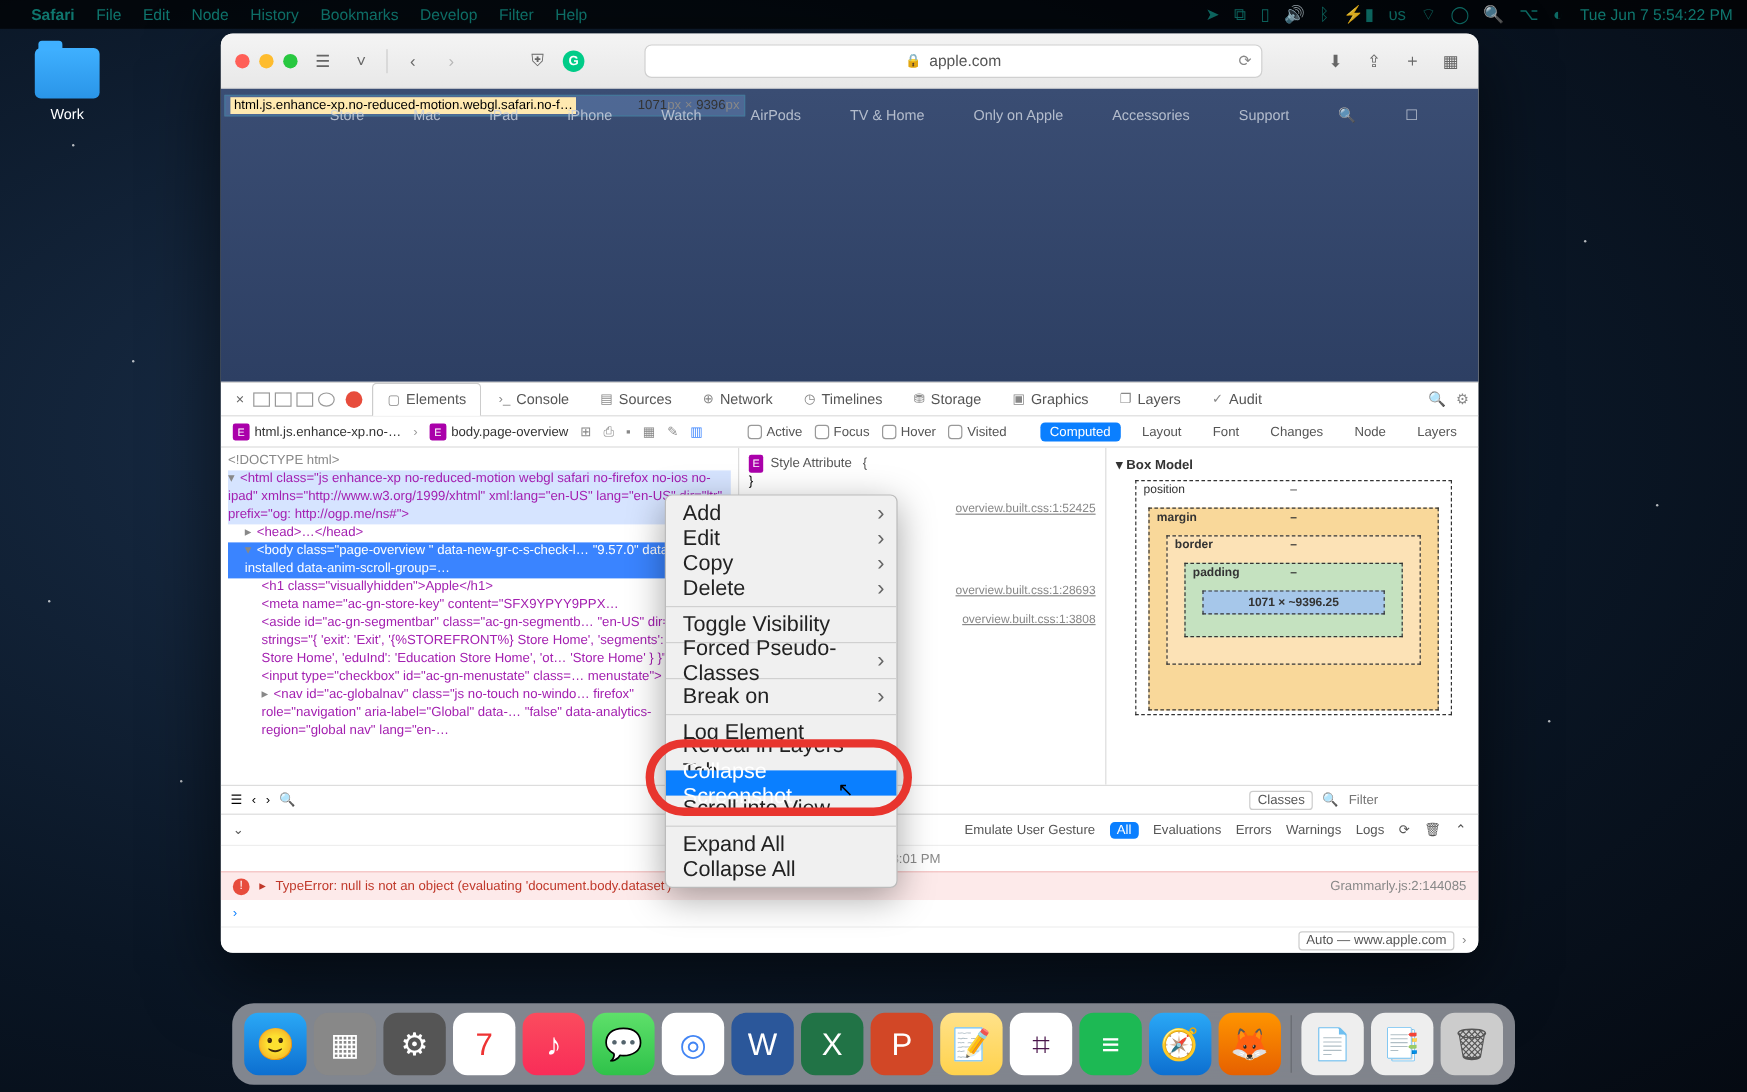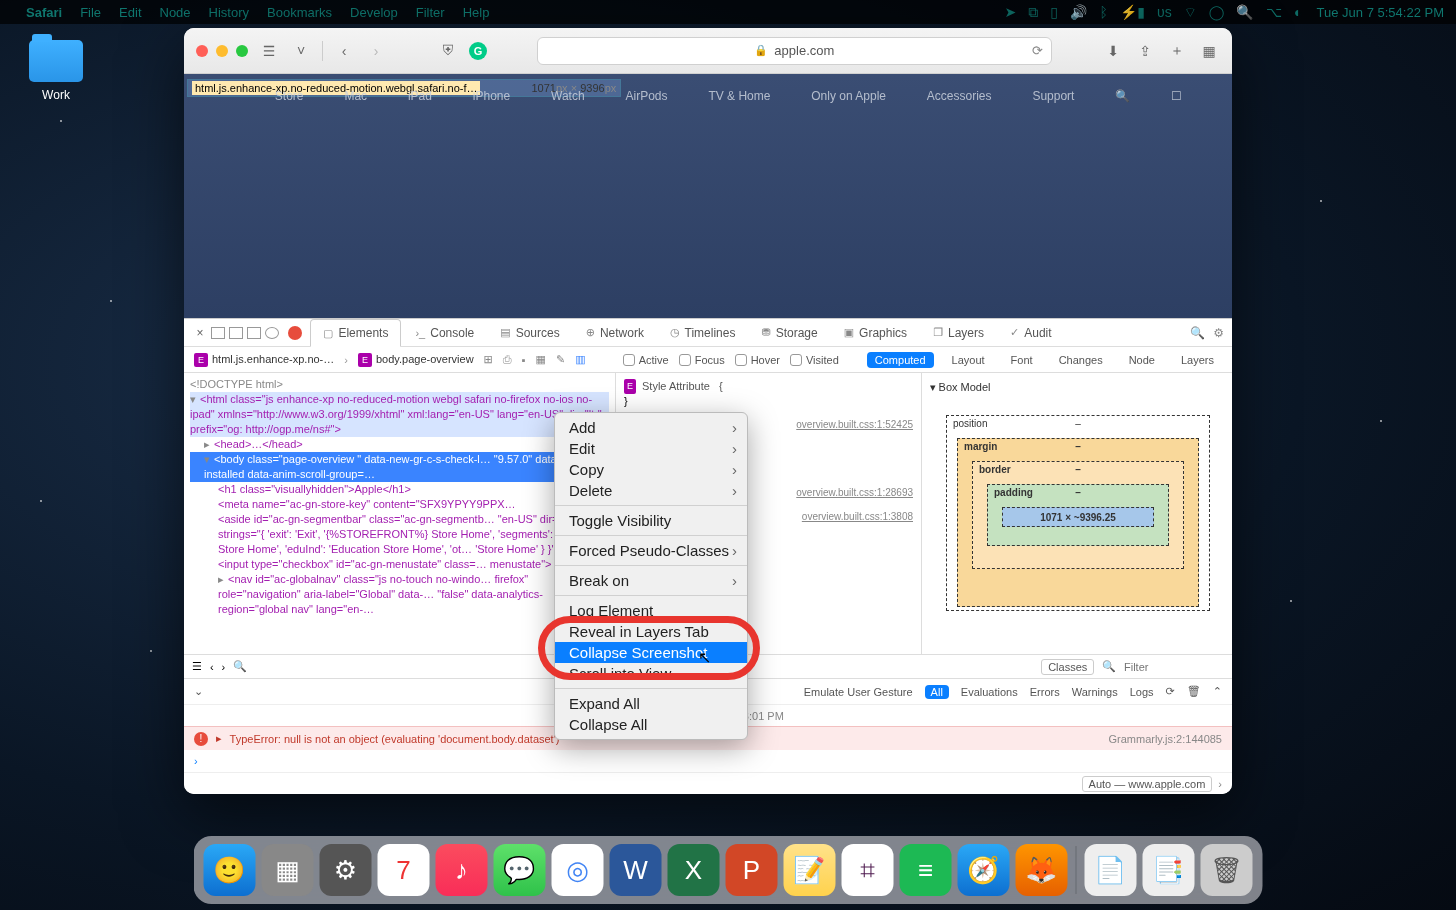--- a/index.html
+++ b/index.html
@@ -72,21 +72,21 @@
 .dt-dom .tri{color:#888;display:inline-block;width:10px;}
 .dt-dom .ind1{padding-left:14px;}
 .dt-dom .ind2{padding-left:28px;}
 
 .dt-styles{flex:1;padding:6px 8px;font-family:Menlo,monospace;font-size:11px;line-height:15px;border-right:1px solid #ddd;overflow:hidden;}
 .dt-styles .shead{color:#555;display:flex;align-items:center;gap:6px;}
 .dt-styles .slink{color:#888;float:right;text-decoration:underline;font-size:10px;}
 .dt-styles .sprop{color:#333;}
 
 .dt-box{width:310px;padding:8px;font-size:11px;}
-.dt-box .bhead{font-weight:400;color:#333;margin-bottom:21px;}
+.dt-box .bhead{font-weight:700;color:#333;margin-bottom:6px;}
 .boxmodel{position:relative;height:200px;}
 .bm{position:absolute;border:1px dashed #333;display:flex;align-items:flex-start;justify-content:center;font-size:10px;}
 .bm span{position:absolute;top:2px;left:6px;}
 .bm .dash{position:absolute;top:2px;left:50%;transform:translateX(-50%);}
 .bm-pos{top:0;left:16px;right:14px;height:196px;border-style:dashed;color:#333;}
 .bm-mar{top:22px;left:10px;right:10px;height:169px;background:#f9d89a;font-weight:bold;}
 .bm-bor{top:22px;left:14px;right:14px;height:108px;background:#fce2b6;}
 .bm-pad{top:22px;left:14px;right:14px;height:62px;background:#c5e2c0;}
 .bm-con{top:22px;left:14px;right:14px;height:20px;background:#a6c7ea;display:flex;align-items:center;justify-content:center;}
 
@@ -102,21 +102,21 @@
 .console-row{height:22px;border-top:1px solid #eee;display:flex;align-items:center;padding:0 10px;font-size:11px;color:#888;justify-content:center;}
 .console-err{height:24px;background:#fdeaea;border-top:1px solid #f3c0c0;display:flex;align-items:center;padding:0 10px;gap:8px;font-size:11px;}
 .console-err .eicon{width:14px;height:14px;border-radius:50%;background:#e74c3c;color:#fff;display:flex;align-items:center;justify-content:center;font-size:10px;}
 .console-err .msg{color:#c0392b;flex:1;}
 .console-err .loc{color:#888;}
 .console-prompt{height:22px;display:flex;align-items:center;padding:0 10px;font-size:11px;color:#0a7fff;}
 .console-status{height:22px;border-top:1px solid #eee;display:flex;align-items:center;justify-content:flex-end;padding:0 10px;font-size:11px;}
 .console-status .stxt{border:1px solid #ccc;border-radius:3px;padding:1px 6px;color:#555;}
 
 
-.ctx{position:absolute;top:412px;left:554px;width:194px;background:#f0f0f0;border:1px solid #bbb;border-radius:6px;box-shadow:0 8px 30px rgba(0,0,0,0.35);padding:4px 0;font-size:15px;z-index:100;}
+.ctx{position:absolute;top:412px;left:554px;width:194px;background:#f0f0f0;border:1px solid #bbb;border-radius:6px;box-shadow:0 8px 30px rgba(0,0,0,0.35);padding:4px 0;font-size:18px;z-index:100;}
 .ctx .row{height:21px;display:flex;align-items:center;padding:0 14px;color:#222;position:relative;}
 .ctx .row.sub::after{content:'›';position:absolute;right:10px;color:#666;}
 .ctx .row.hl{background:#0a7fff;color:#fff;}
 .ctx .sep{height:1px;background:#d0d0d0;margin:4px 0;}
 
 
 .redring{position:absolute;top:616px;left:538px;width:222px;height:64px;border:7px solid #e8352e;border-radius:34px;z-index:101;pointer-events:none;}
 .cursor2{position:absolute;top:648px;left:698px;z-index:102;color:#000;font-size:16px;pointer-events:none;}
 
 

